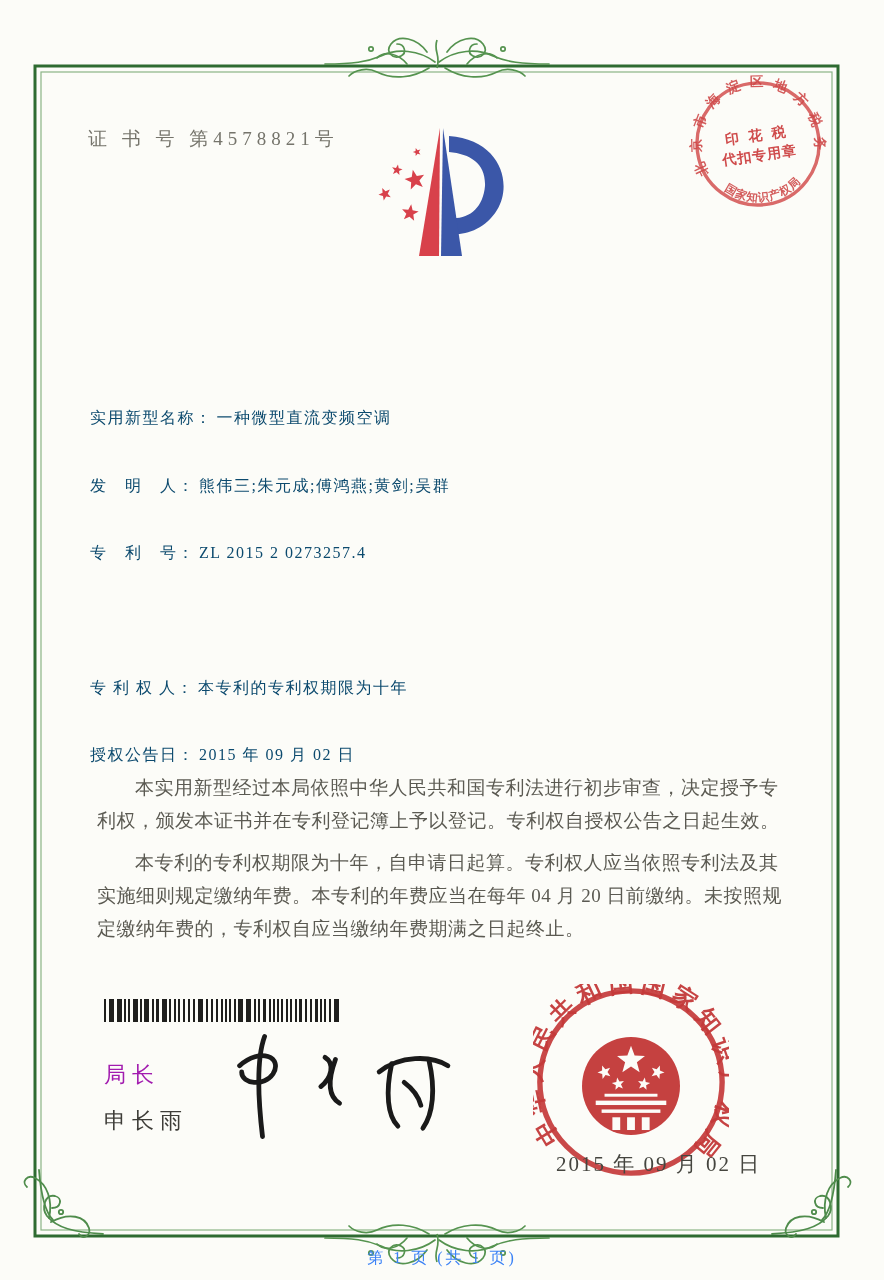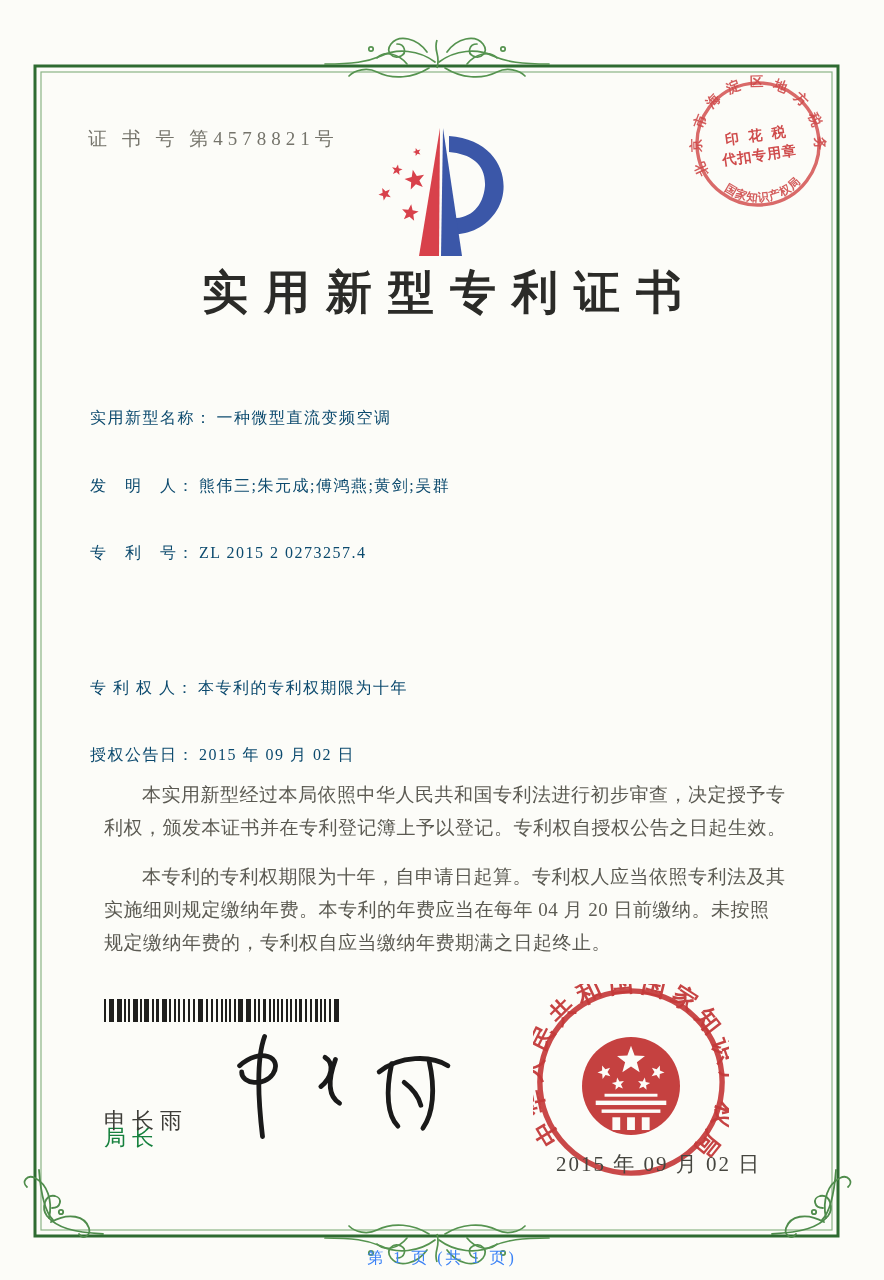--- a/index.html
+++ b/index.html
@@ -13,26 +13,26 @@
 
   .title{left:0;top:262px;width:884px;text-align:center;font-size:46px;font-weight:700;
          letter-spacing:16px;text-indent:16px;color:#2b2b28;}
 
   .field{left:90px;font-size:16px;color:#0c4a6e;letter-spacing:1.5px;white-space:nowrap;margin-top:24px;}
   .field .lab{display:inline-block;}
   .field .val{display:inline-block;margin-left:4px;}
 
   .paras{left:88px;top:762px;width:716px;font-size:19px;line-height:33px;
          color:#5b5a52;letter-spacing:0.5px;}
-  .paras p{margin:16px;text-indent:2em;}
+  .paras p{margin:9px;text-indent:2em;}
 
   .barcode{left:104px;top:999px;width:238px;height:23px;font-size:0;line-height:0;}
   .barcode i{display:inline-block;height:23px;background:#1f1f1d;vertical-align:top;}
 
-  .director-title{left:104px;top:1123px;font-size:22px;letter-spacing:6px;color:#15803d;}
+  .director-title{left:104px;top:1060px;font-size:22px;letter-spacing:6px;color:#a21caf;}
   .director-name{left:104px;top:1106px;font-size:22px;letter-spacing:6px;color:#3e3d38;}
 
   .issue-date{left:556px;top:1150px;font-size:21px;letter-spacing:2px;color:#45453f;z-index:6;}
   .footer{left:0;top:1200px;width:884px;text-align:center;font-size:16px;
           letter-spacing:3px;color:#3b82f6;margin-top:48px;}
 
   .seal-wrap{z-index:5;}
   .seal-text{font-weight:700;}
 </style>
 </head>
@@ -95,21 +95,20 @@
     <text class="seal-text" font-size="13.5" fill="#cf4b4b" opacity="0.9">
       <textPath href="#arcTaxTop" startOffset="0" textLength="240" lengthAdjust="spacing">北京市海淀区地方税务局</textPath>
     </text>
     <text class="seal-text" font-size="11.5" fill="#cf4b4b" opacity="0.9">
       <textPath href="#arcTaxBot" startOffset="0" textLength="84" lengthAdjust="spacing">国家知识产权局</textPath>
     </text>
     <text class="seal-text" x="0" y="-4" text-anchor="middle" font-size="14" fill="#cf4b4b" letter-spacing="3">印 花 税</text>
     <text class="seal-text" x="0" y="16" text-anchor="middle" font-size="14" fill="#cf4b4b" letter-spacing="1">代扣专用章</text>
   </svg>
 
-  <div class="abs title">实用新型专利证书</div>
 
   <div class="abs field" style="top:384px;">
     <span class="lab">实用新型名称：</span><span class="val">一种微型直流变频空调</span>
   </div>
   <div class="abs field" style="top:452px;">
     <span class="lab">发　明　人：</span><span class="val">熊伟三;朱元成;傅鸿燕;黄剑;吴群</span>
   </div>
   <div class="abs field" style="top:519px;">
     <span class="lab">专　利　号：</span><span class="val">ZL 2015 2 0273257.4</span>
   </div>

